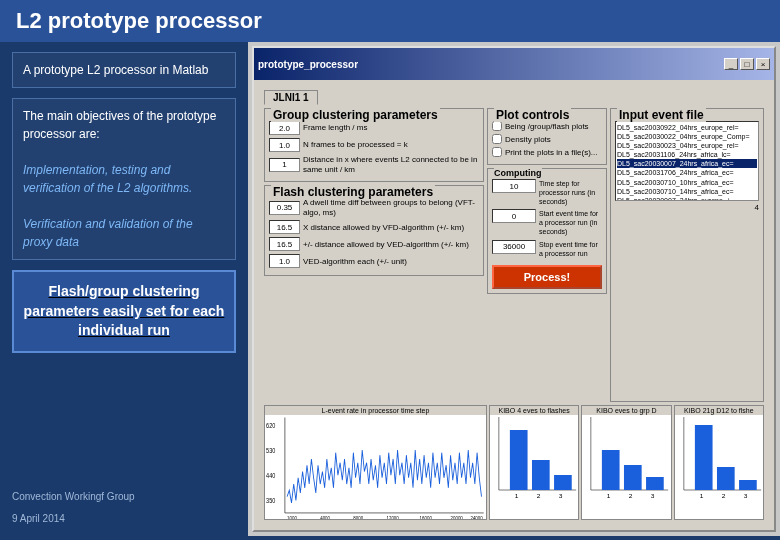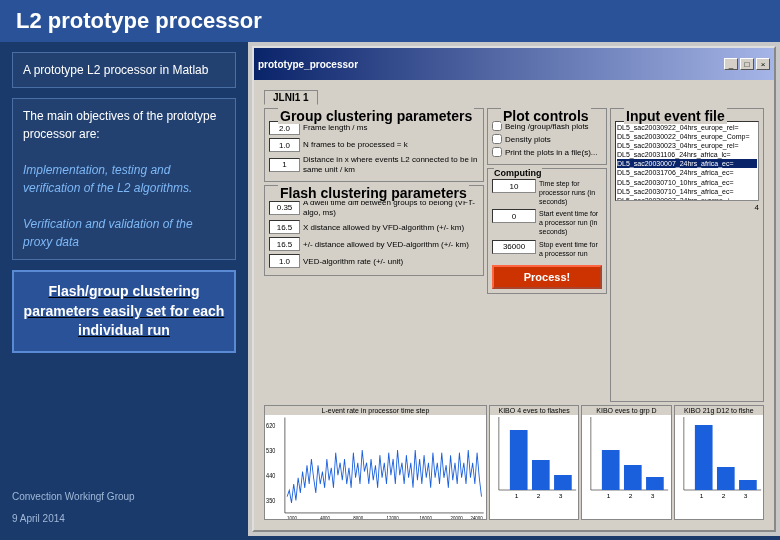--- a/index.html
+++ b/index.html
@@ -186,22 +186,22 @@
     
     .group-box {
       border: 1px solid #888;
       position: relative;
       padding: 12px 4px 4px 4px;
       background: #d4d0c8;
     }
     .group-label {
       position: absolute;
       top: -1px;
-      left: 13px;
-      font-size: 14px;
+      left: 6px;
+      font-size: 12px;
       background: #d4d0c8;
       padding: 0 2px;
       color: #000;
       font-weight: bold;
     }
 
     .param-row {
       display: flex;
       align-items: center;
       gap: 3px;
@@ -421,21 +421,21 @@
               <div class="param-row">
                 <input class="param-input" type="text" value="16.5" style="">
                 <span class="param-label">X distance allowed by VFD-algorithm (+/- km)</span>
               </div>
               <div class="param-row">
                 <input class="param-input" type="text" value="16.5" style="">
                 <span class="param-label">+/- distance allowed by VED-algorithm (+/- km)</span>
               </div>
               <div class="param-row">
                 <input class="param-input" type="text" value="1.0" style="">
-                <span class="param-label">VED-algorithm rate (+/- unit)</span>
+                <span class="param-label">VED-algorithm each (+/- unit)</span>
               </div>
             </div>
 
           </div>
 
           <div class="col-mid">
 
             <div class="group-box">
               <span class="group-label">Plot controls</span>
               <div class="checkbox-row">

